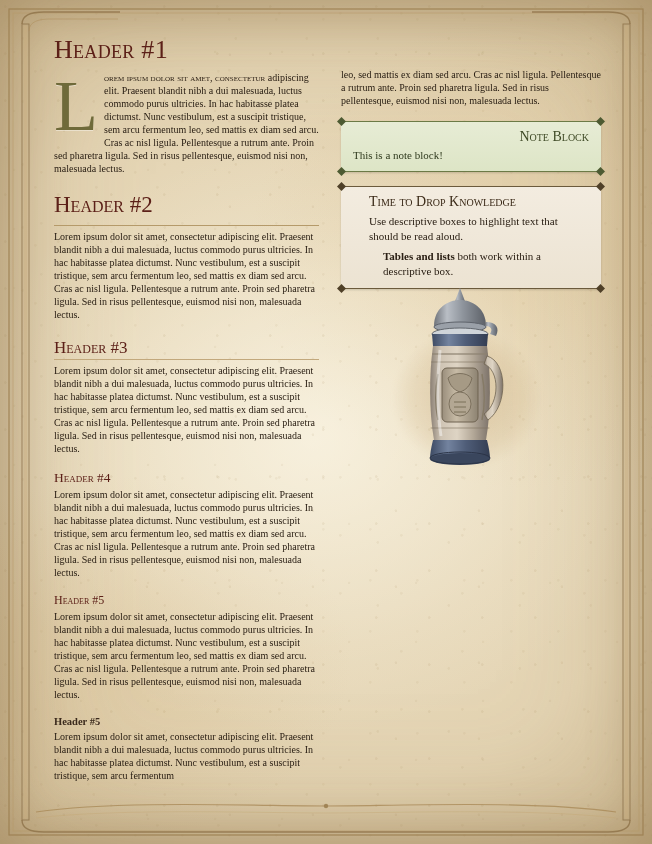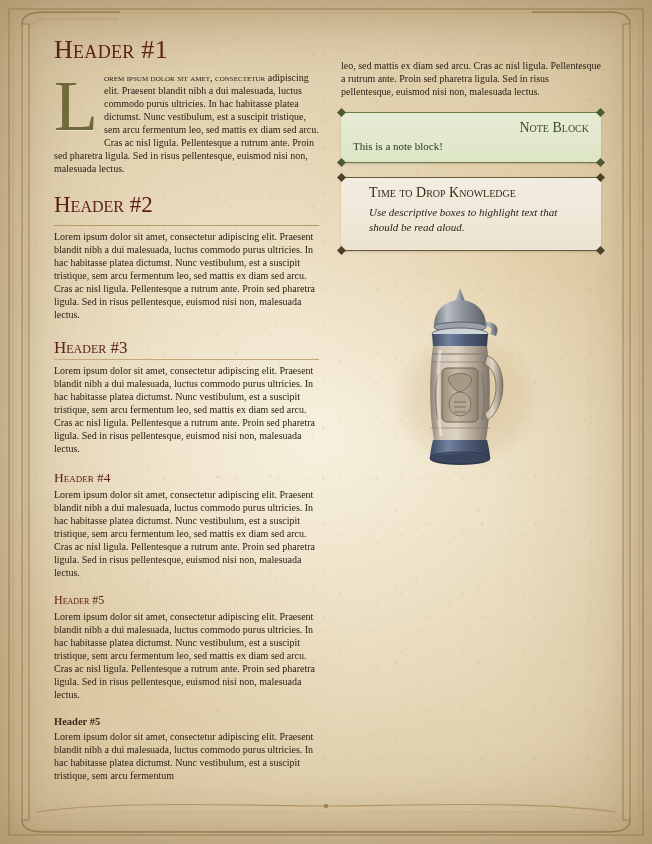--- a/index.html
+++ b/index.html
@@ -35,21 +35,21 @@
       radial-gradient(circle at 88% 38%, rgba(150,120,70,0.14) 0 1px, transparent 1.6px),
       radial-gradient(circle at 21% 88%, rgba(150,120,70,0.14) 0 1px, transparent 1.6px);
     background-size:53px 47px,71px 63px,61px 58px,83px 76px,47px 51px,67px 59px;
   }
   
   #frame{position:absolute;inset:0;pointer-events:none;}
 
   #content{position:absolute;left:0;top:0;width:652px;height:732px;}
 
   .col-left{position:absolute;left:54px;top:36px;width:265px;}
-  .col-right{position:absolute;left:341px;top:59px;width:260px;}
+  .col-right{position:absolute;left:341px;top:68px;width:260px;}
 
   h1.h1{
     font-family:"Liberation Serif", serif;
     font-variant:small-caps;
     font-size:26px;line-height:1.05;
     color:#5c2018;margin:0 0 8px 0;font-weight:normal;
     letter-spacing:.3px;
   }
   h2.h2{
     font-variant:small-caps;font-size:23px;line-height:1.05;
@@ -113,21 +113,21 @@
   .descbox{
     position:relative;
     background:linear-gradient(180deg,#f3ece0 0%, #ece3d2 100%);
     border-top:1.5px solid #6b5a3c;border-bottom:1.5px solid #6b5a3c;
     padding:7px 12px 10px 28px;
     box-shadow:0 1px 2px rgba(0,0,0,.15);
   }
   .descbox .dt{
     font-variant:small-caps;font-size:14px;color:#3b2a18;margin:0 0 4px 0;
   }
-  .descbox p{font-size:11px;line-height:1.32;margin:0 0 6px 0;color:#2b2015;font-style:italic;}
+  .descbox p{font-size:11px;line-height:1.32;margin:0 0 6px 0;color:#2b2015;}
   .descbox p.indent{margin-left:14px;margin-bottom:0;}
   .descbox b{font-weight:bold;}
 
   
   #stein{position:absolute;left:404px;top:282px;width:110px;height:200px;}
   #steinshadow{
     position:absolute;left:372px;top:300px;width:190px;height:190px;
     background:radial-gradient(ellipse 52% 48% at 50% 52%, rgba(193,160,108,0.40) 0%, rgba(193,160,108,0.18) 55%, rgba(0,0,0,0) 76%);
     filter:blur(2px);
   }
@@ -234,20 +234,21 @@
             <path d="M0 4.5 L4.5 0 L9 4.5 L4.5 9 Z" fill="#4f4028"></path>
           </svg>
       </span>
       <span class="corner br">
         <svg width="9" height="9" viewBox="0 0 9 9">
             <path d="M0 4.5 L4.5 0 L9 4.5 L4.5 9 Z" fill="#4f4028"></path>
           </svg>
       </span>
       <div class="dt">Time to Drop Knowledge</div>
       <p>Use descriptive boxes to highlight text that should be read aloud.</p>
+      <p class="indent"><b>Tables and lists</b><span> both work within a descriptive box.</span></p>
     </div>
   </div>
 
   <div id="steinshadow"></div>
   <svg id="stein" viewBox="0 0 110 200">
     <defs>
       <linearGradient id="bodyg" x1="0" y1="0" x2="1" y2="0">
         <stop offset="0%" stop-color="#8a7f74"></stop>
         <stop offset="18%" stop-color="#cfc4b4"></stop>
         <stop offset="45%" stop-color="#ded4c4"></stop>

